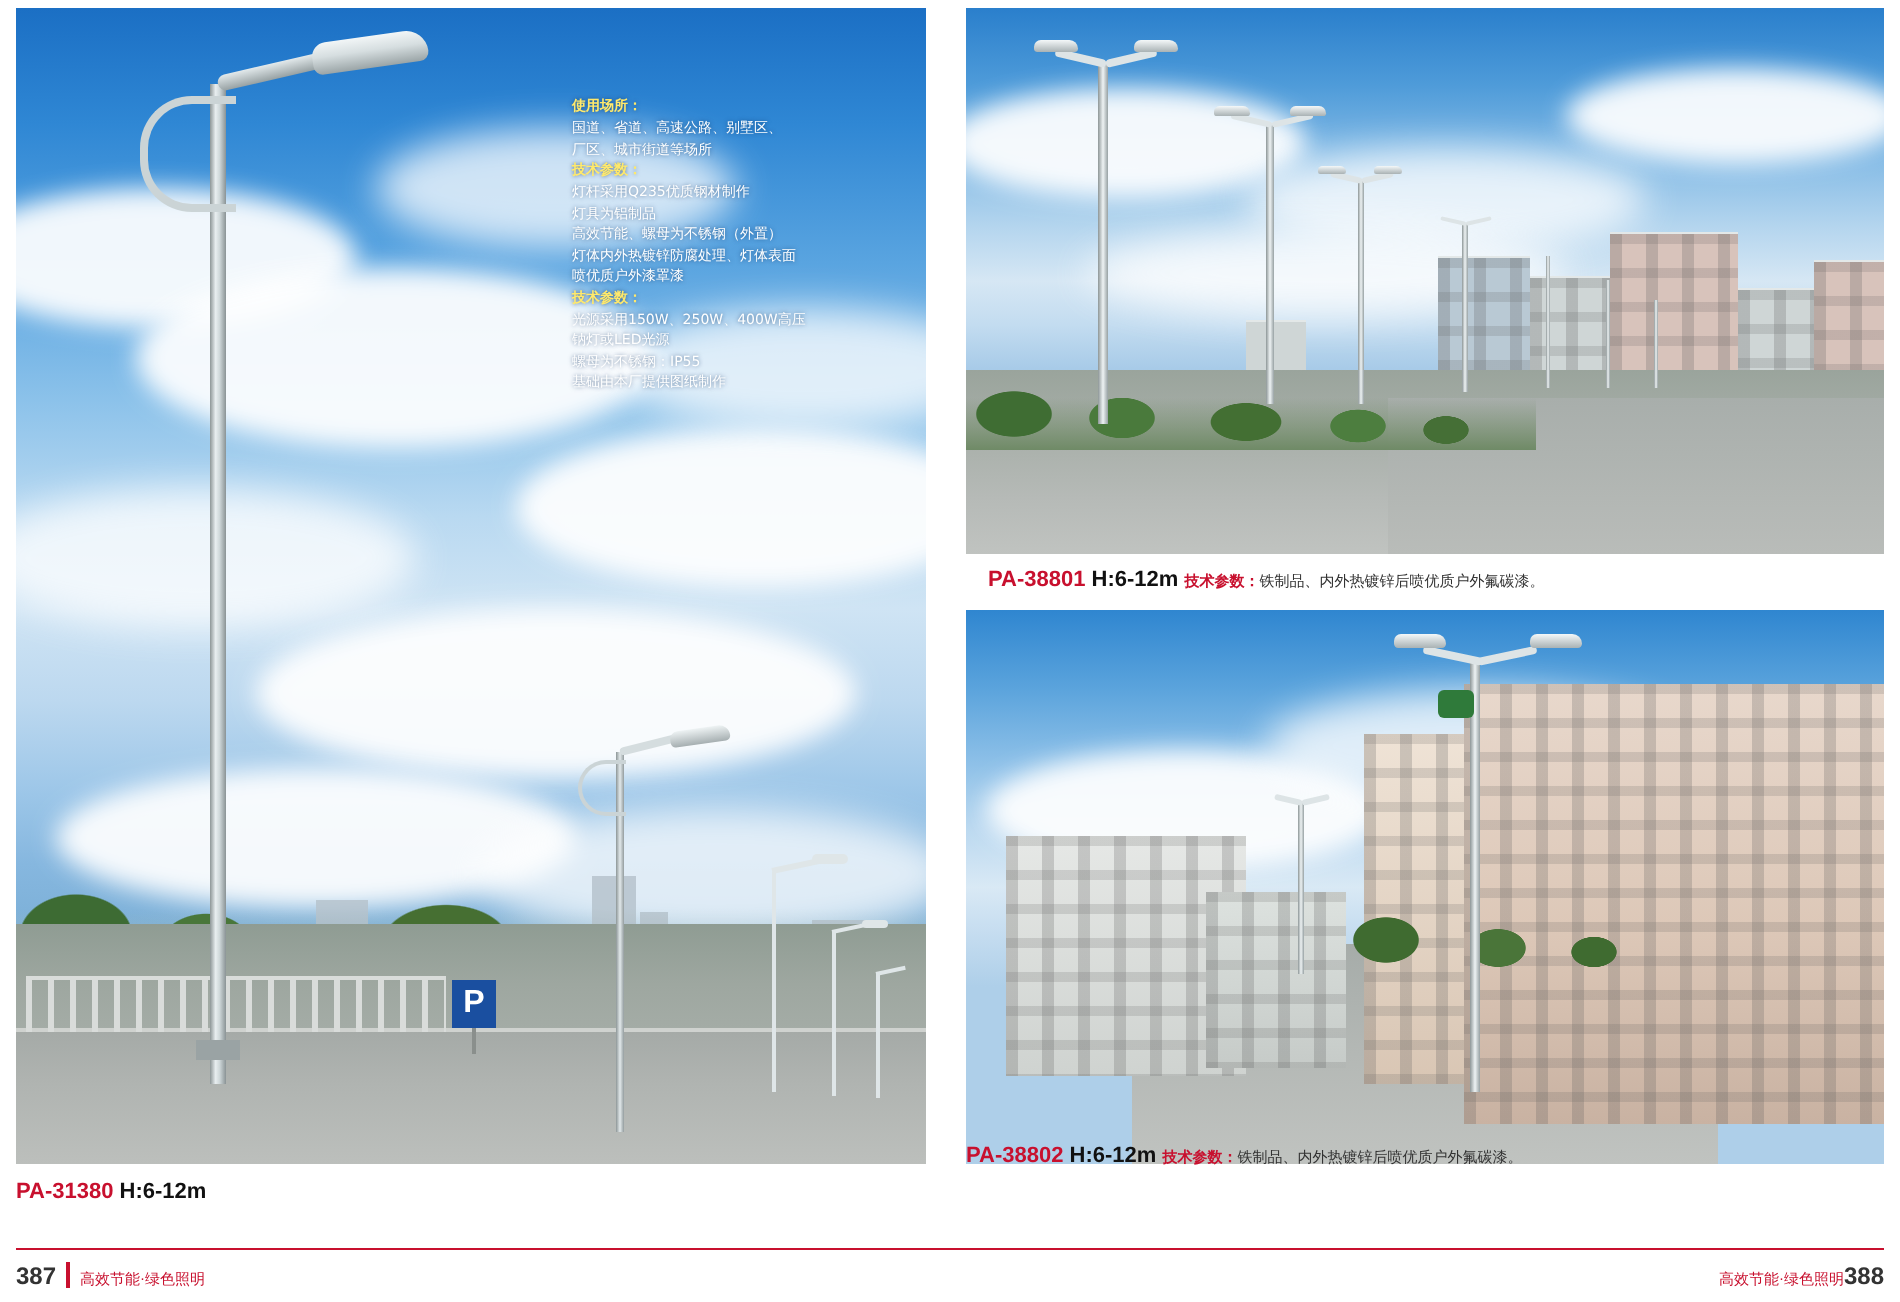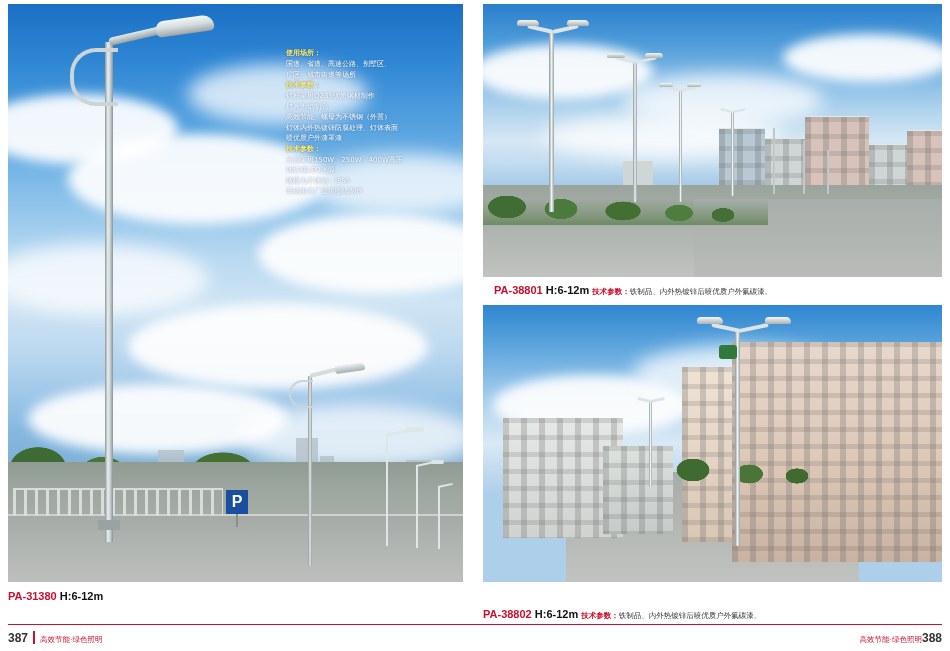--- a/index.html
+++ b/index.html
@@ -609,21 +609,21 @@
     <div class="r2-lamp-arm-r"></div>
     <div class="r2-lamp-h" style="left:214px;"></div>
     <div class="r2-lamp-h" style="left:282px;"></div>
     <div class="r2-lamp-green"></div>
 
     <div class="r1-lamp" style="left:166px; top:96px; width:3px; height:86px;"></div>
     <div class="r1-lamp-arm" style="left:154px; top:95px; width:14px; height:3px; transform:rotate(13deg); transform-origin:right center;"></div>
     <div class="r1-lamp-arm" style="left:168px; top:95px; width:14px; height:3px; transform:rotate(-13deg); transform-origin:left center;"></div>
   </div>
 
-  <div class="caption" style="left:483px; top:608px;">
+  <div class="caption" style="left:483px; top:572px;">
     <span>PA-38802</span>
     <span class="h">H:6-12m</span>
     <span class="tech">
       <b>技术参数：</b><span>铁制品、内外热镀锌后喷优质户外氟碳漆。</span>
     </span>
   </div>
 
   <div class="gutter"></div>
 
   <div class="footer-rule"></div>

